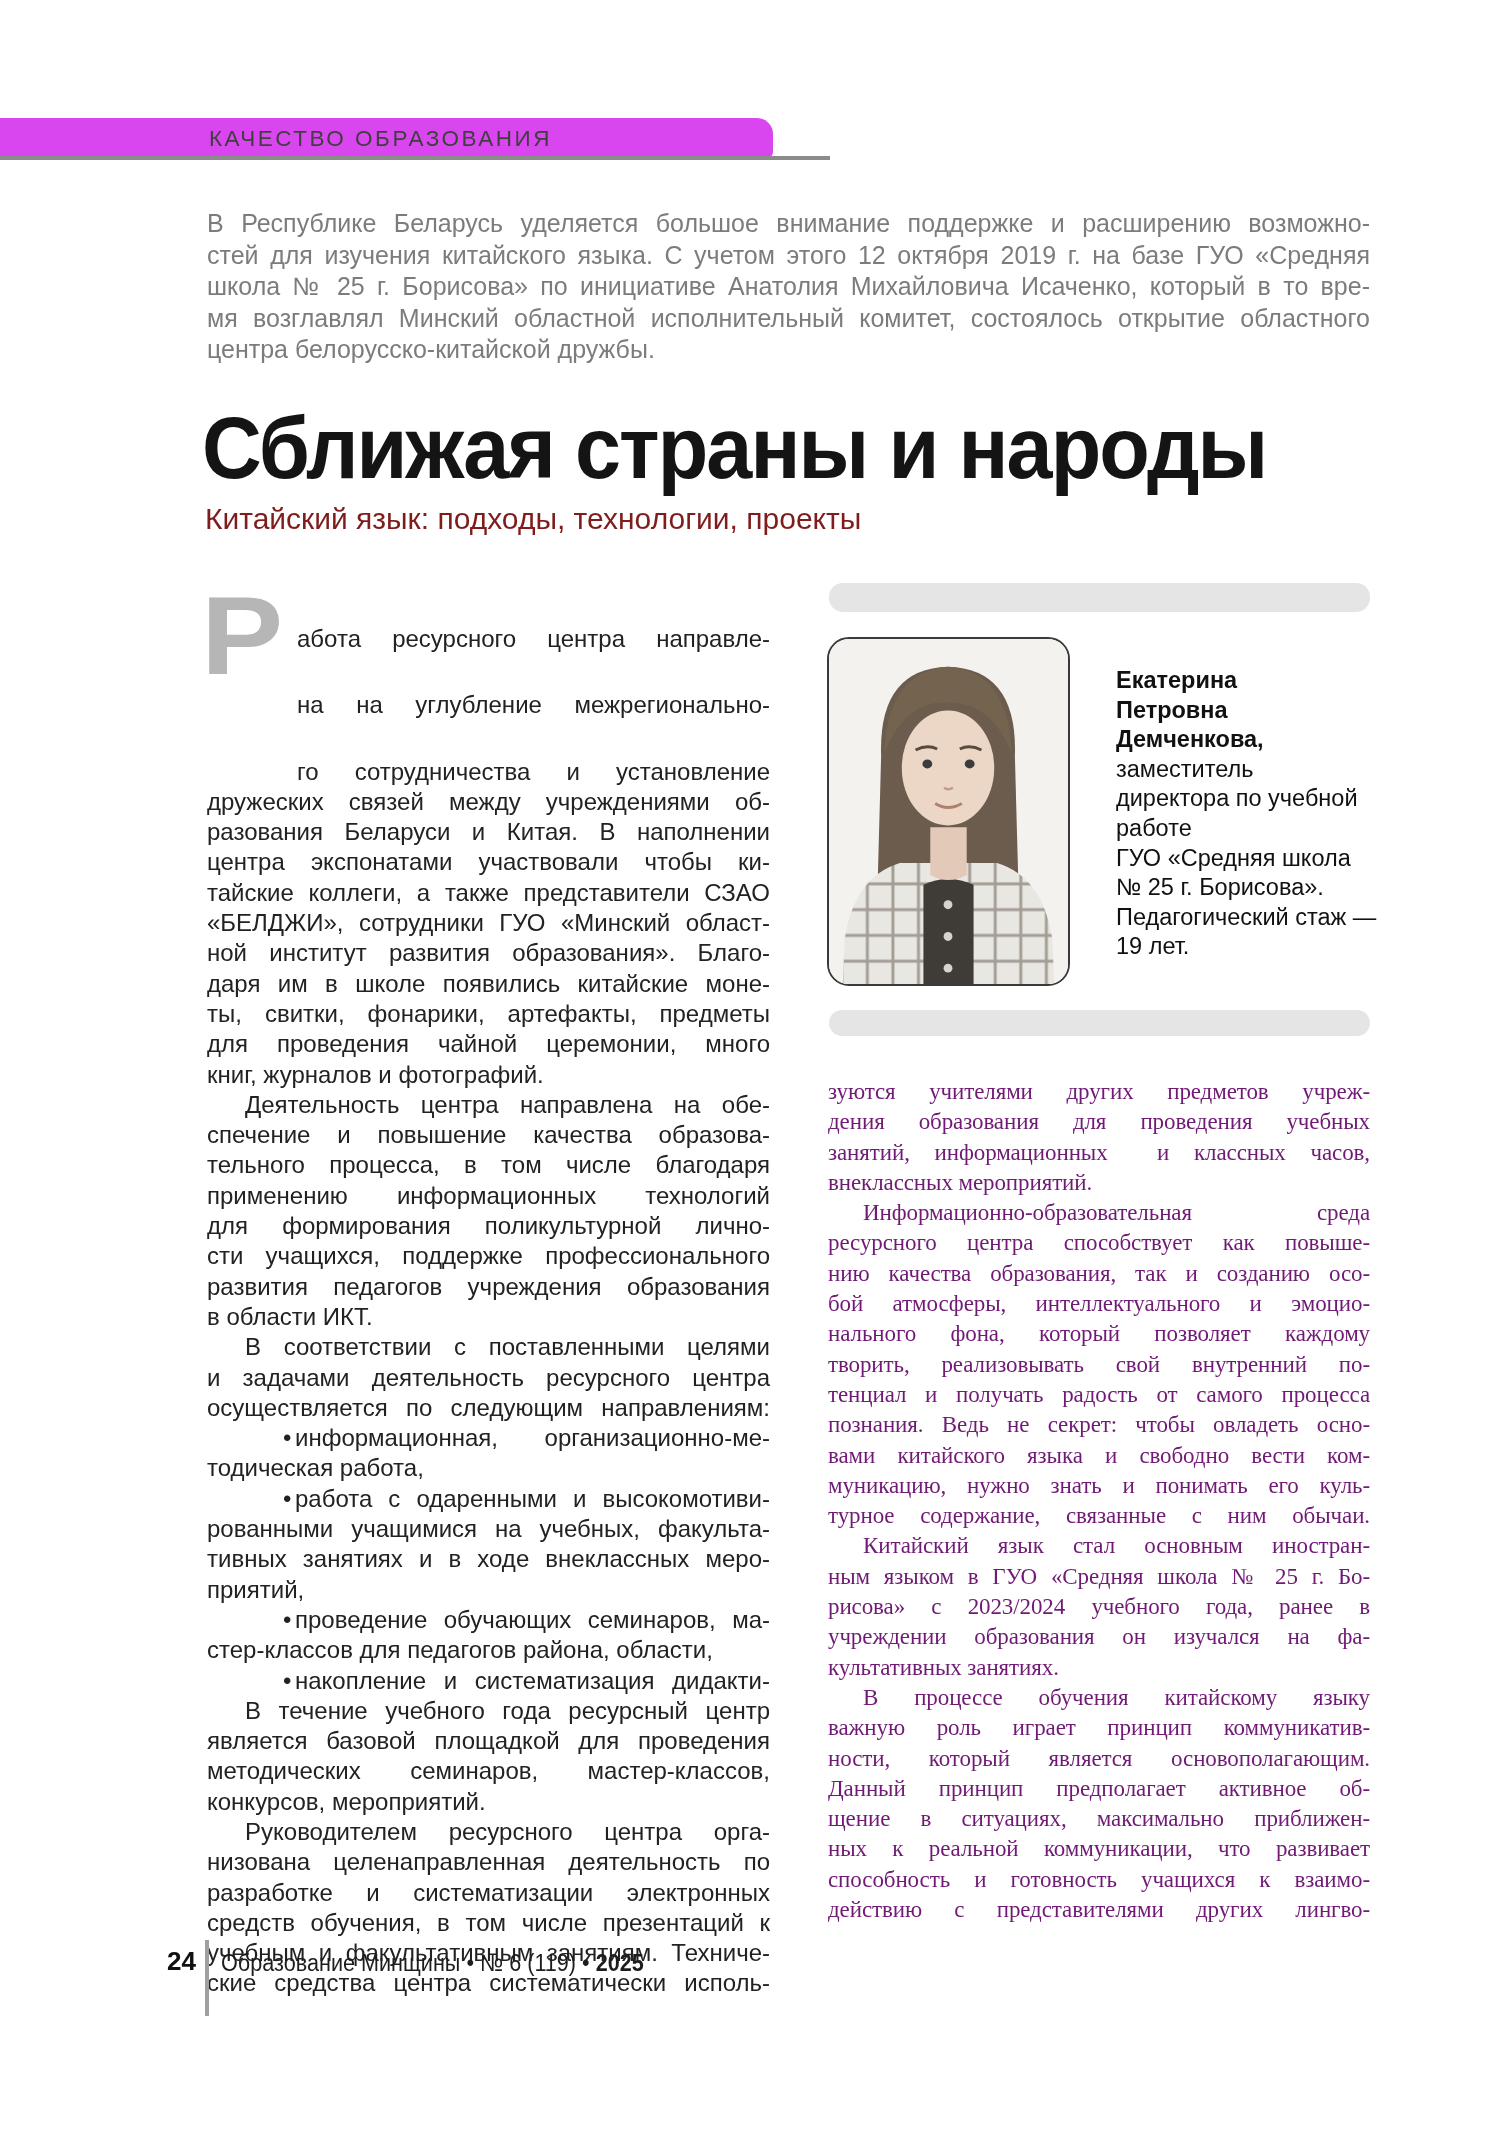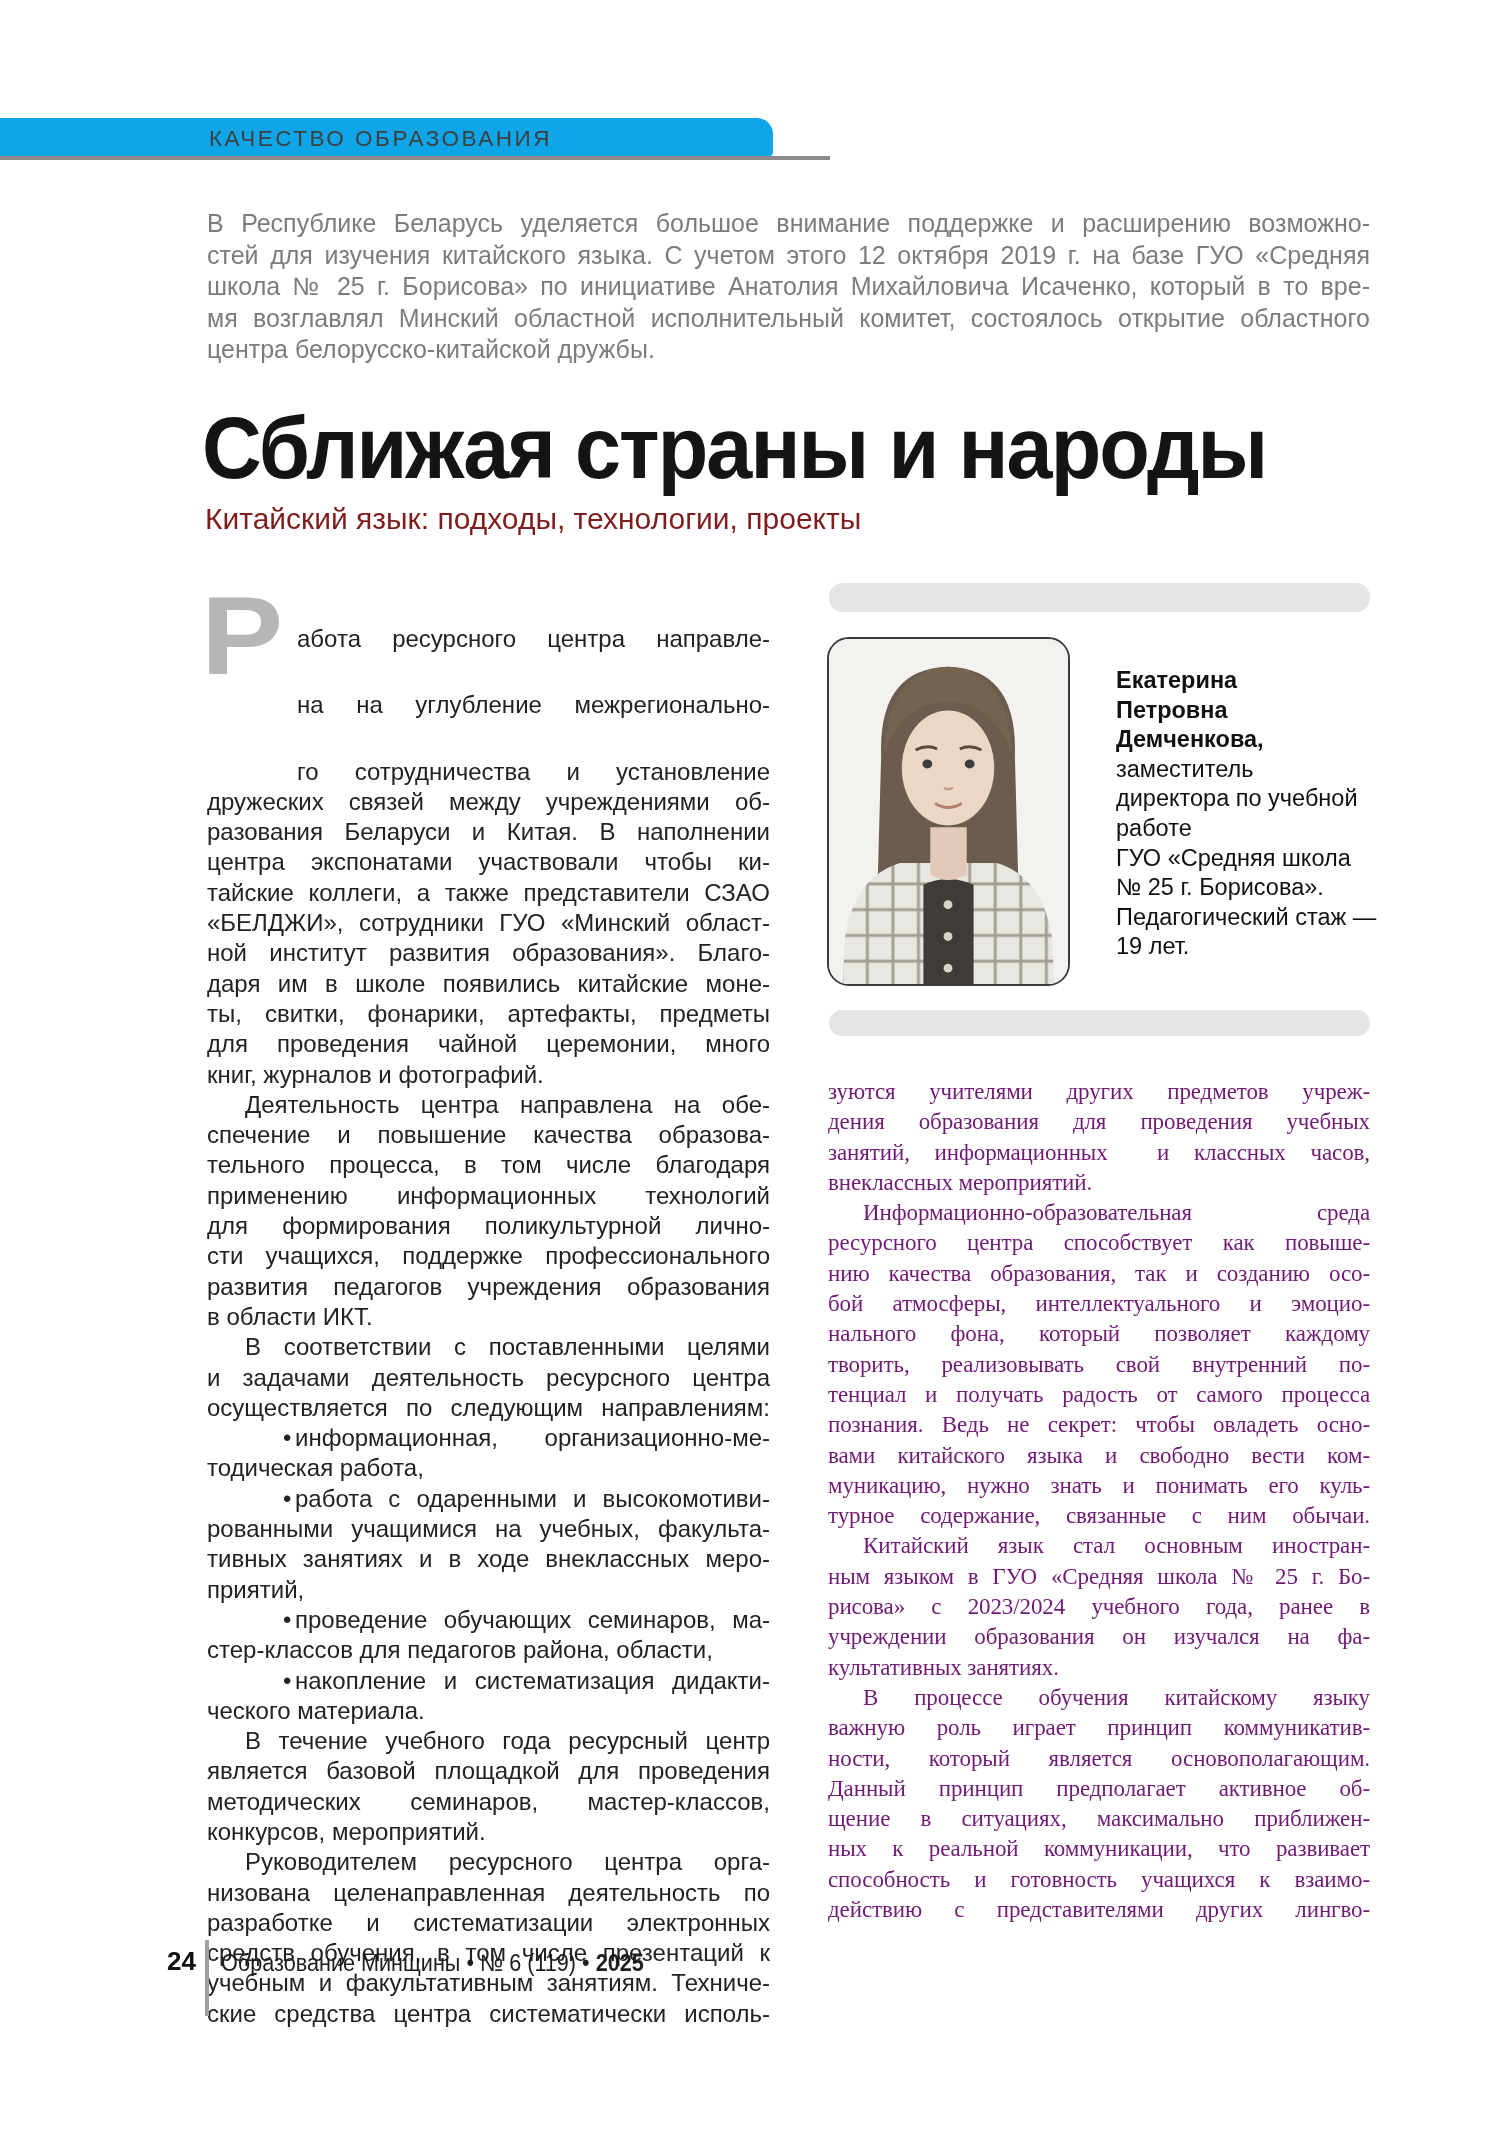--- a/index.html
+++ b/index.html
@@ -1,20 +1,20 @@
 <!DOCTYPE html>
 <html><head>
 <meta charset="utf-8">
 <style>
   html,body{margin:0;padding:0;background:#ffffff;}
   #page{position:relative;width:1500px;height:2143px;background:#ffffff;overflow:hidden;
         font-family:"Liberation Sans", sans-serif;}
 
   
-  #kicker-bar{position:absolute;left:0;top:118px;width:773px;height:40px;background:#0ea5e9;
+  #kicker-bar{position:absolute;left:0;top:118px;width:773px;height:40px;background:#d946ef;
               border-radius:0 16px 6px 0;}
   #kicker-text{position:absolute;left:209px;top:0;height:40px;line-height:42px;
                font-size:22.5px;letter-spacing:2.5px;color:#3f3f3f;font-weight:400;}
   #kicker-rule{position:absolute;left:0;top:156px;width:830px;height:3.5px;background:#8b8b8b;}
 
   
   #lede{position:absolute;left:207px;top:208px;width:1163px;color:#7c7c7c;font-size:25px;}
   #lede .line{height:31.6px;line-height:31.6px;text-align:justify;text-align-last:justify;}
   #lede .line.last{text-align-last:left;}
 
@@ -110,21 +110,20 @@
         <div class="line">осуществляется по следующим направлениям:</div>
         <div class="line indent"><span class="bl">•</span>информационная, организационно-ме-</div>
         <div class="line last">тодическая работа,</div>
         <div class="line indent"><span class="bl">•</span>работа с одаренными и высокомотиви-</div>
         <div class="line">рованными учащимися на учебных, факульта-</div>
         <div class="line">тивных занятиях и в ходе внеклассных меро-</div>
         <div class="line last">приятий,</div>
         <div class="line indent"><span class="bl">•</span>проведение обучающих семинаров, ма-</div>
         <div class="line last">стер-классов для педагогов района, области,</div>
         <div class="line indent"><span class="bl">•</span>накопление и систематизация дидакти-</div>
-        <div class="line last">ческого материала.</div>
         <div class="line indent">В течение учебного года ресурсный центр</div>
         <div class="line">является базовой площадкой для проведения</div>
         <div class="line">методических семинаров, мастер-классов,</div>
         <div class="line last">конкурсов, мероприятий.</div>
         <div class="line indent">Руководителем ресурсного центра орга-</div>
         <div class="line">низована целенаправленная деятельность по</div>
         <div class="line">разработке и систематизации электронных</div>
         <div class="line">средств обучения, в том числе презентаций к</div>
         <div class="line">учебным и факультативным занятиям. Техниче-</div>
         <div class="line">ские средства центра систематически исполь-</div>

